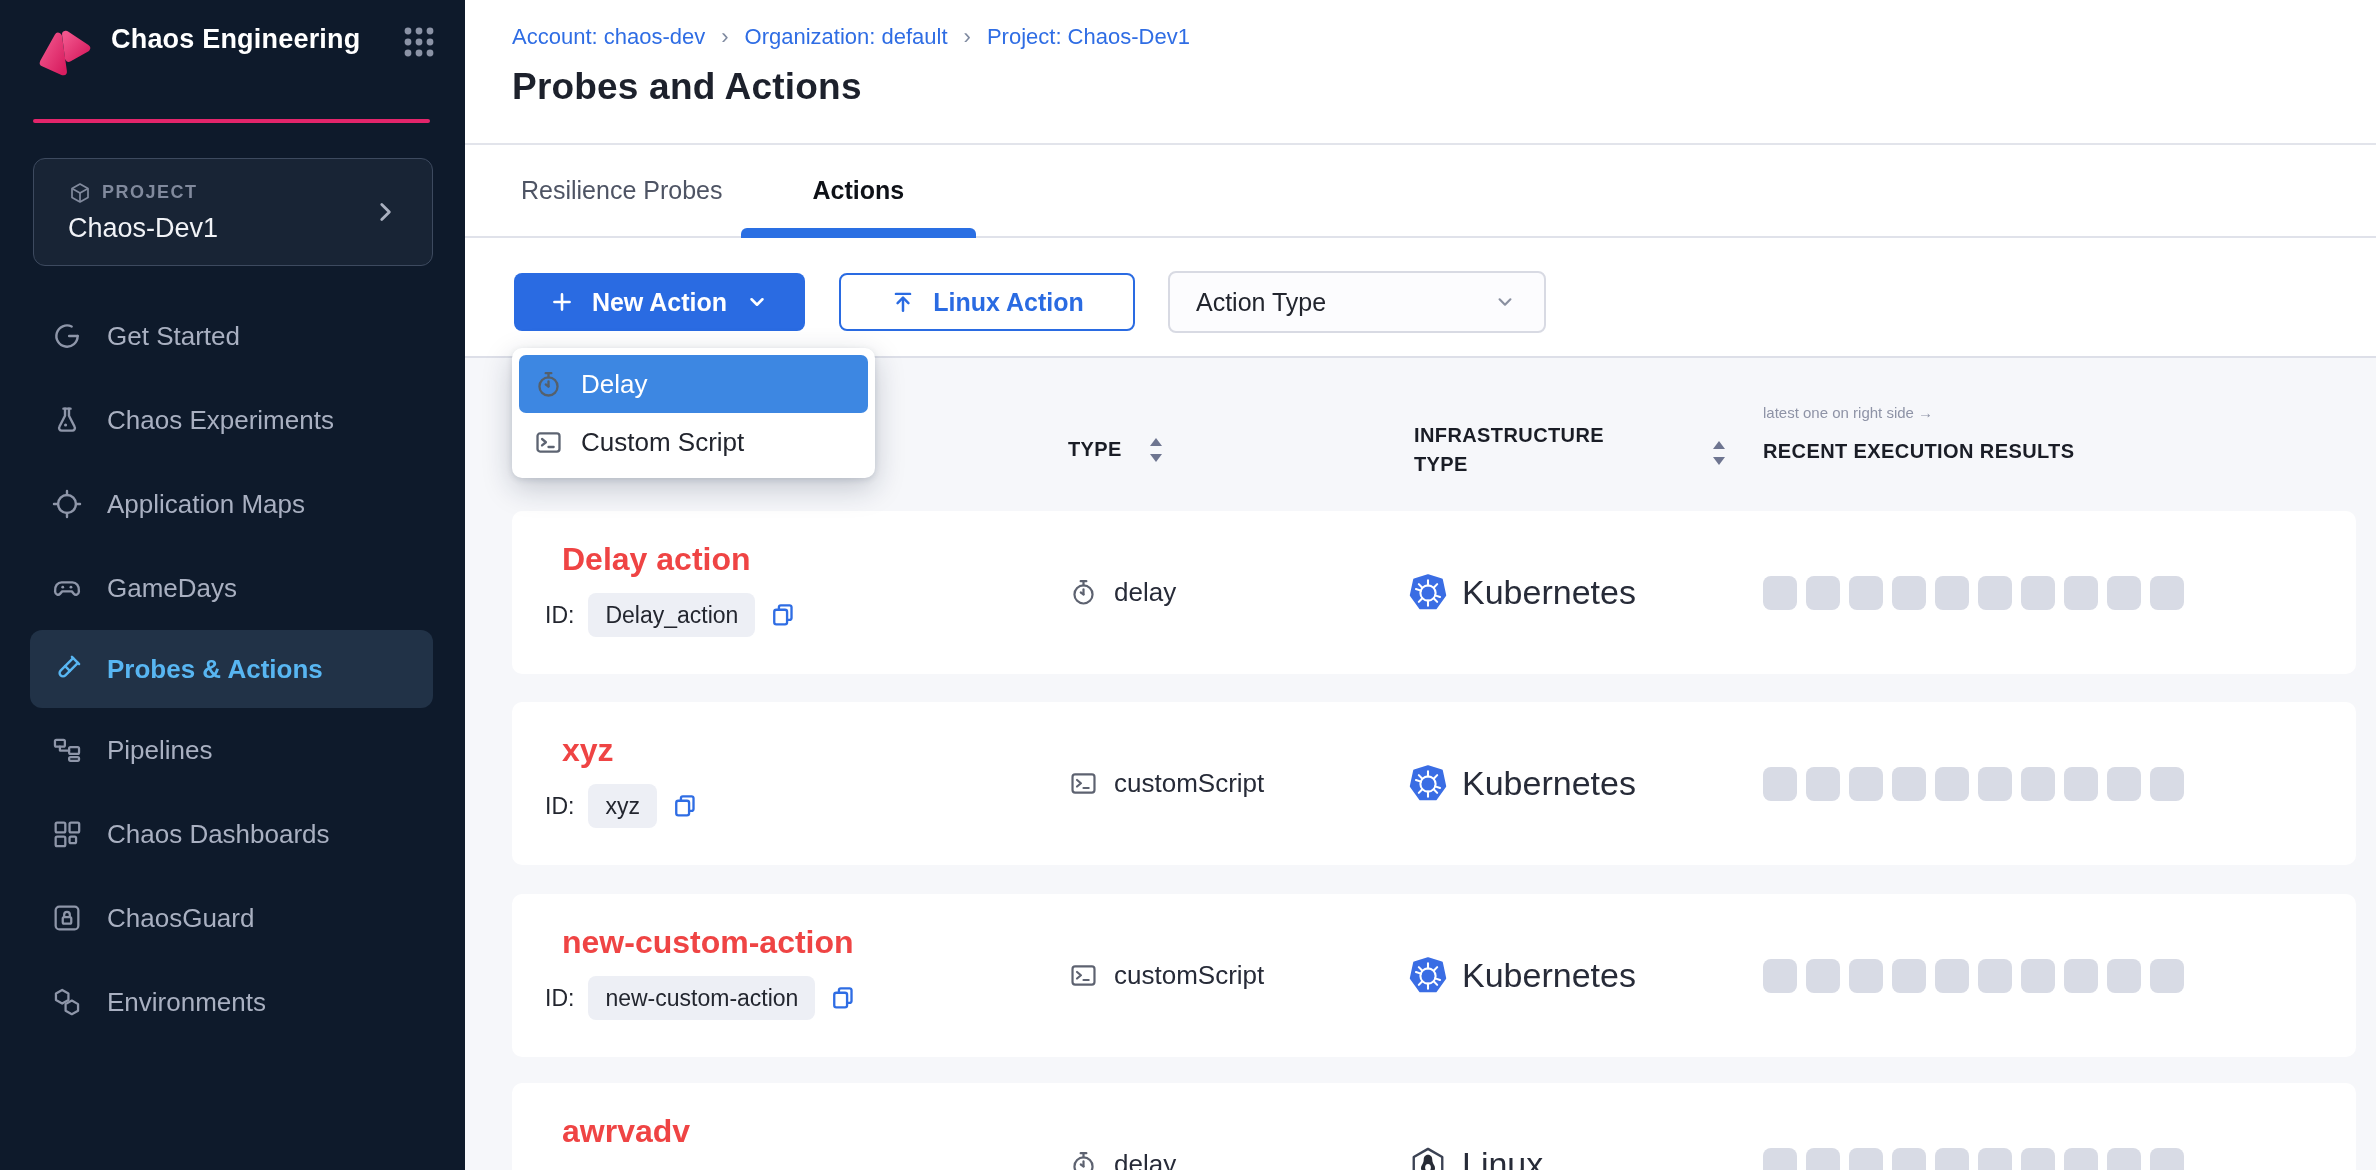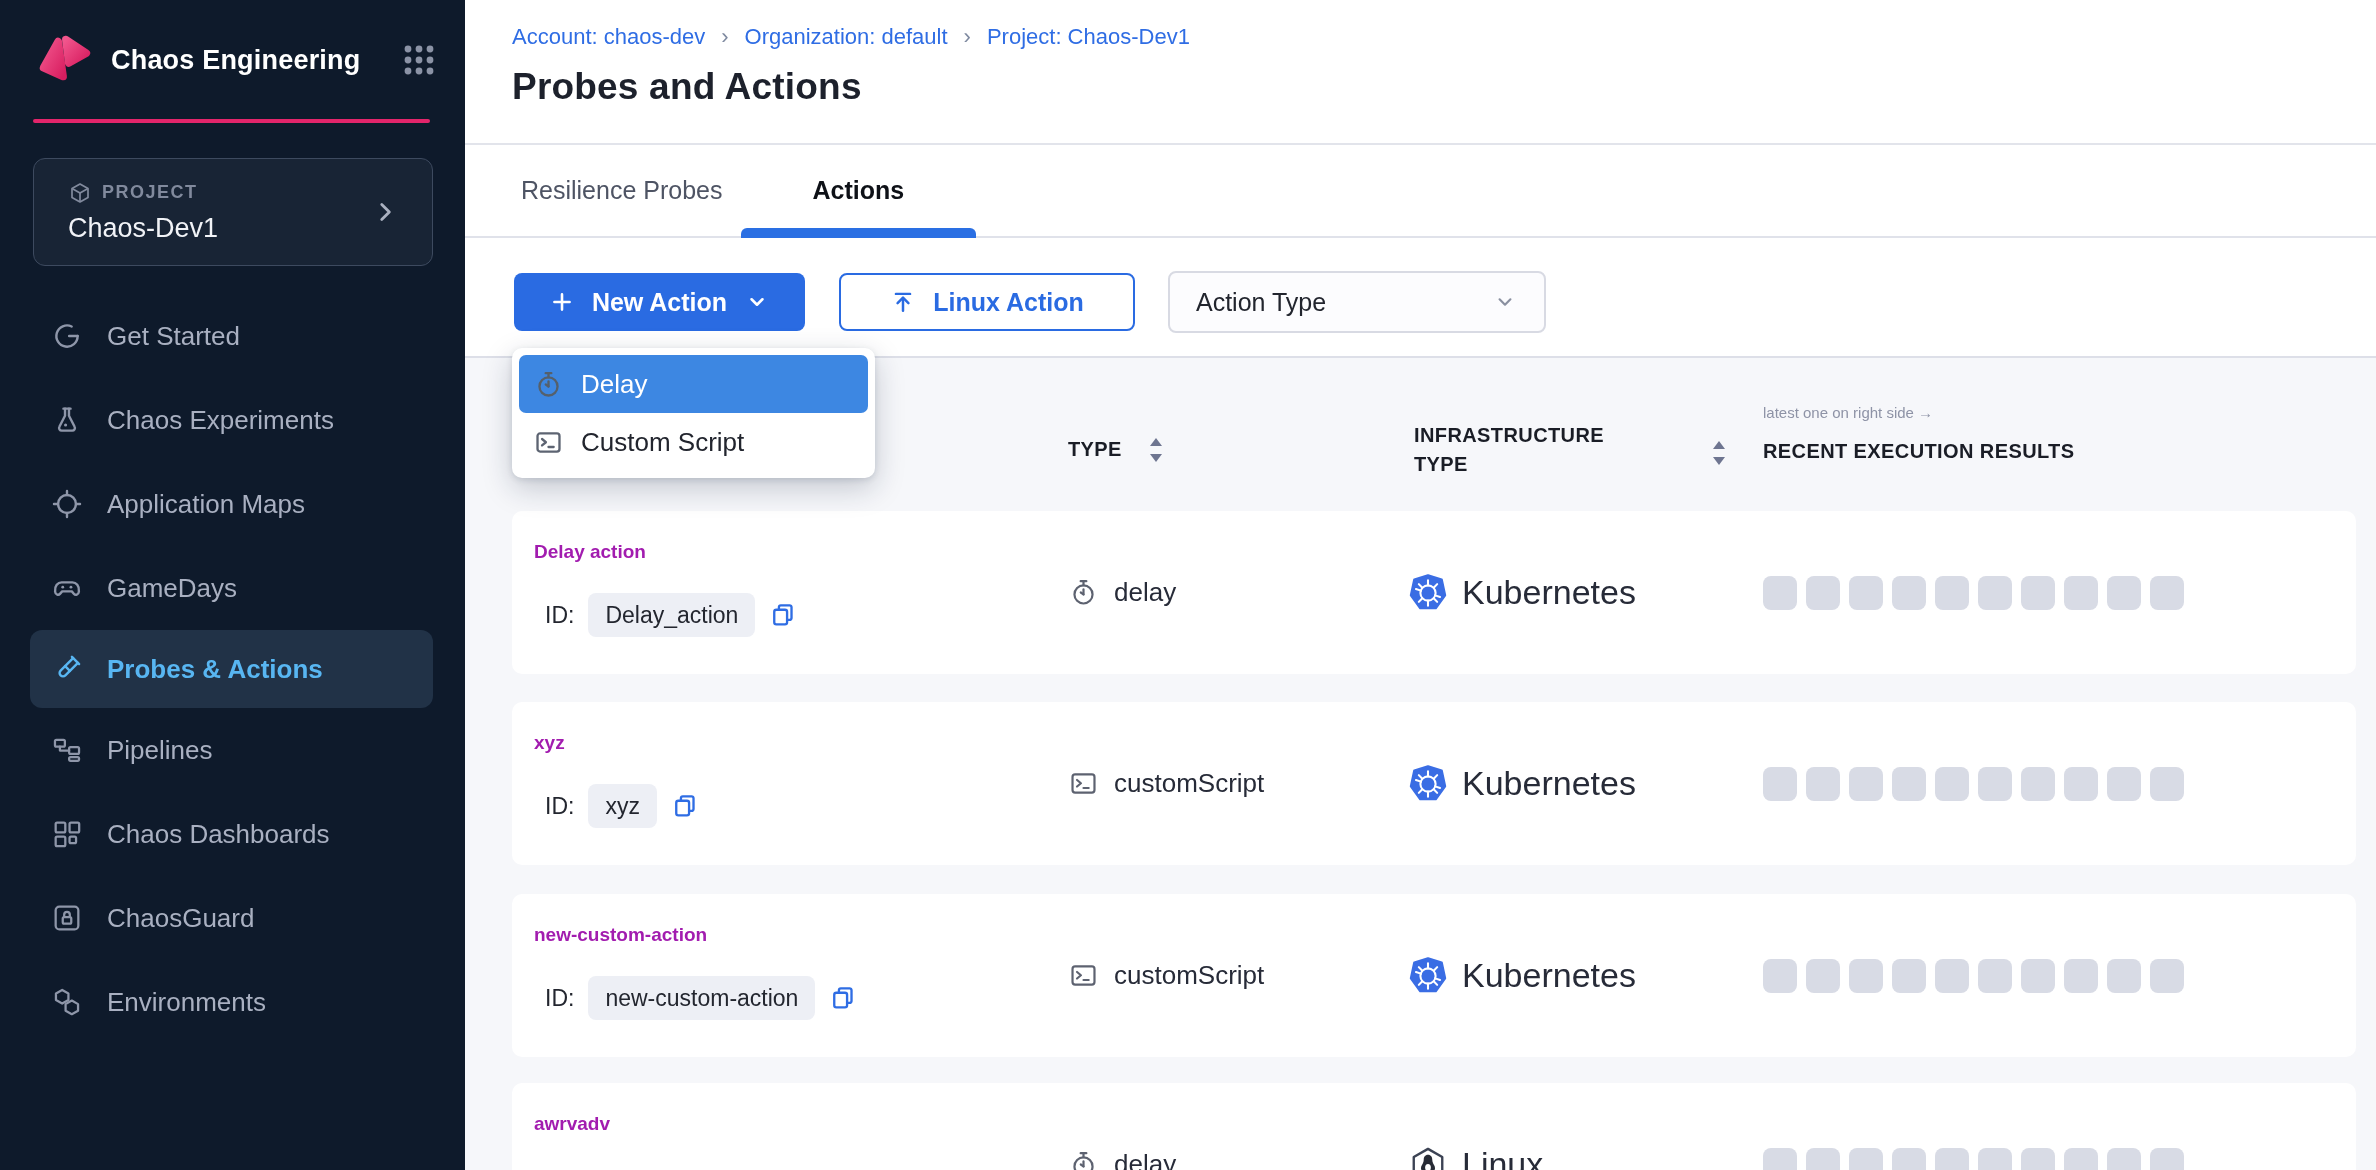--- a/index.html
+++ b/index.html
@@ -5,21 +5,21 @@
   * { margin:0; padding:0; box-sizing:border-box; }
   html,body { width:2376px; height:1170px; overflow:hidden; }
   body {
     font-family:"Liberation Sans","DejaVu Sans",sans-serif;
     background:#ffffff; position:relative; color:#22252e;
   }
   svg { display:block; }
 
   
   .sidebar { position:absolute; left:0; top:0; width:465px; height:1170px; background:#0e1a2b; }
-  .side-header { position:absolute; left:33px; top:24px; right:28px; height:72px; display:flex; align-items:center; }
+  .side-header { position:absolute; left:33px; top:24px; right:28px; height:72px; display:flex; }
   .logo { width:62px; height:62px; flex:0 0 auto; }
   .app-title { color:#ffffff; font-size:27px; font-weight:bold; margin-left:16px; letter-spacing:.2px; flex:1; }
   .grid-icon { width:36px; height:36px; color:#8b93a6; cursor:pointer; }
   .pink-line { position:absolute; left:33px; top:119px; width:397px; height:4px; background:#e3256b; border-radius:2px; }
 
   .project-card { position:absolute; left:33px; top:158px; width:400px; height:108px; background:#182435;
     border:1.5px solid #3d4a5f; border-radius:12px; display:flex; align-items:center; padding:0 34px; cursor:pointer; }
   .project-info { flex:1; }
   .project-label-row { display:flex; align-items:center; gap:10px; color:#818a9d; }
   .project-label { font-size:18px; font-weight:bold; letter-spacing:1.5px; }
@@ -68,21 +68,21 @@
   .th-infra { left:949px; top:421px; width:230px; line-height:29px; }
   .th-results { left:1298px; top:440px; }
   .th-hint { position:absolute; left:1298px; top:404px; font-size:15px; color:#8e93a6; font-weight:normal; }
   .sort { position:absolute; width:22px; height:30px; color:#6e7590; cursor:pointer; }
   .sort-type { left:680px; top:435px; }
   .sort-infra { left:1243px; top:438px; }
 
   
   .row-card { position:absolute; left:47px; width:1844px; height:163px; background:#ffffff; border-radius:10px; }
   .row-1 { top:511px; } .row-2 { top:702px; } .row-3 { top:894px; } .row-4 { top:1083px; }
-  .row-name { position:absolute; left:22px; top:30px; font-size:19px; font-weight:bold; color:#a21caf; cursor:pointer; }
+  .row-name { position:absolute; left:50px; top:30px; font-size:32px; font-weight:bold; color:#ef4444; cursor:pointer; }
   .id-row { position:absolute; left:33px; top:82px; height:44px; display:flex; align-items:center; }
   .id-label { font-size:23px; color:#23262f; }
   .id-pill { margin-left:14px; background:#edeff5; border-radius:8px; padding:0 17px; height:44px; display:flex; align-items:center; font-size:23px; color:#23262f; }
   .copy-btn { margin-left:14px; width:28px; height:28px; color:#2f6de4; cursor:pointer; }
   .cell-type { position:absolute; left:556px; top:0; height:100%; display:flex; align-items:center; gap:15px; font-size:26px; color:#272b38; }
   .cell-type .t-ico { width:31px; height:31px; color:#5d6270; }
   .cell-infra { position:absolute; left:897px; top:0; height:100%; display:flex; align-items:center; gap:15px; font-size:34px; color:#272b38; }
   .infra-ico { width:38px; height:38px; }
   .cell-results { position:absolute; left:1251px; top:0; height:100%; display:flex; align-items:center; gap:9px; }
   .resbox { width:34px; height:34px; background:#d8dbe5; border-radius:8px; }

